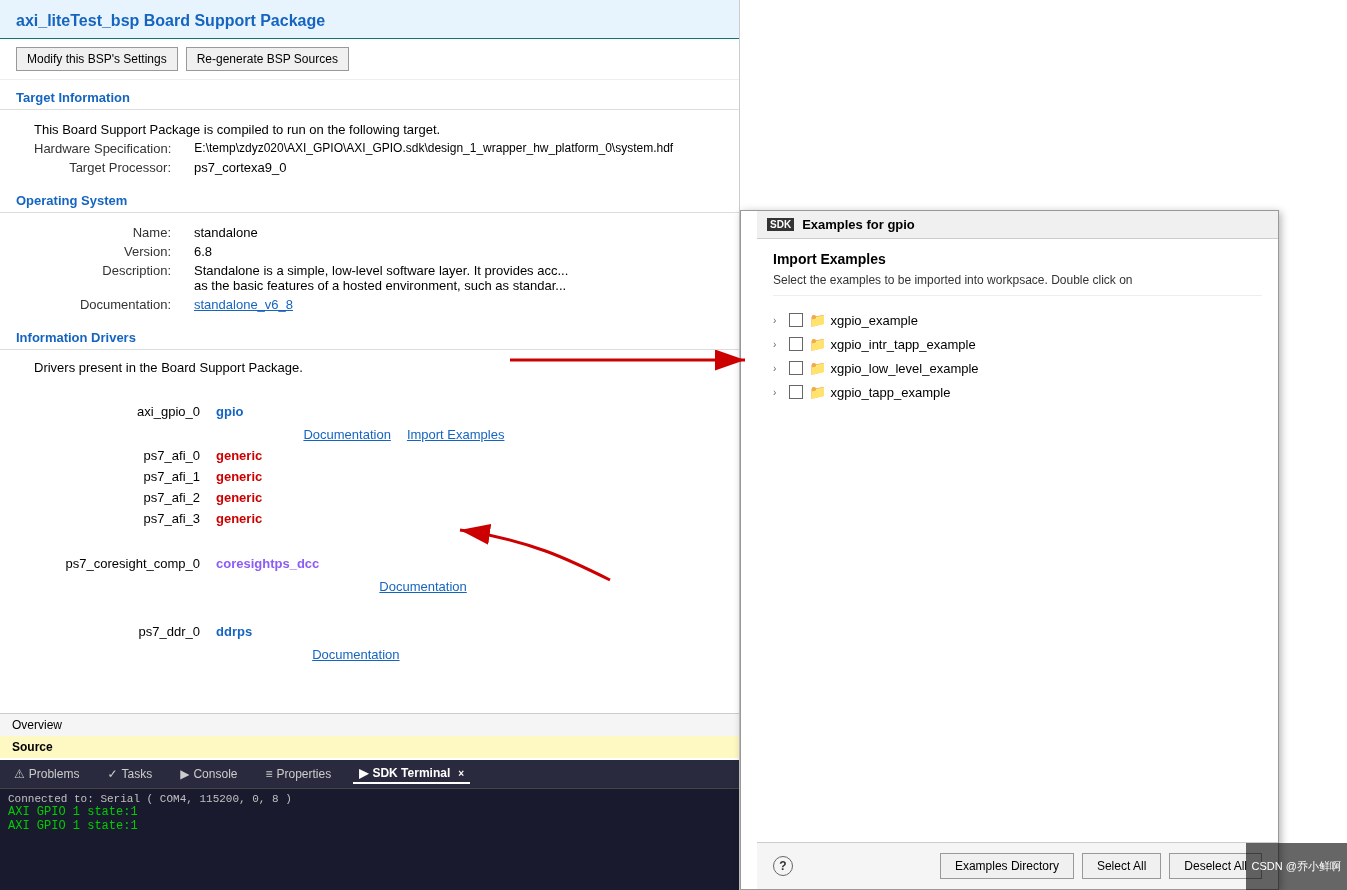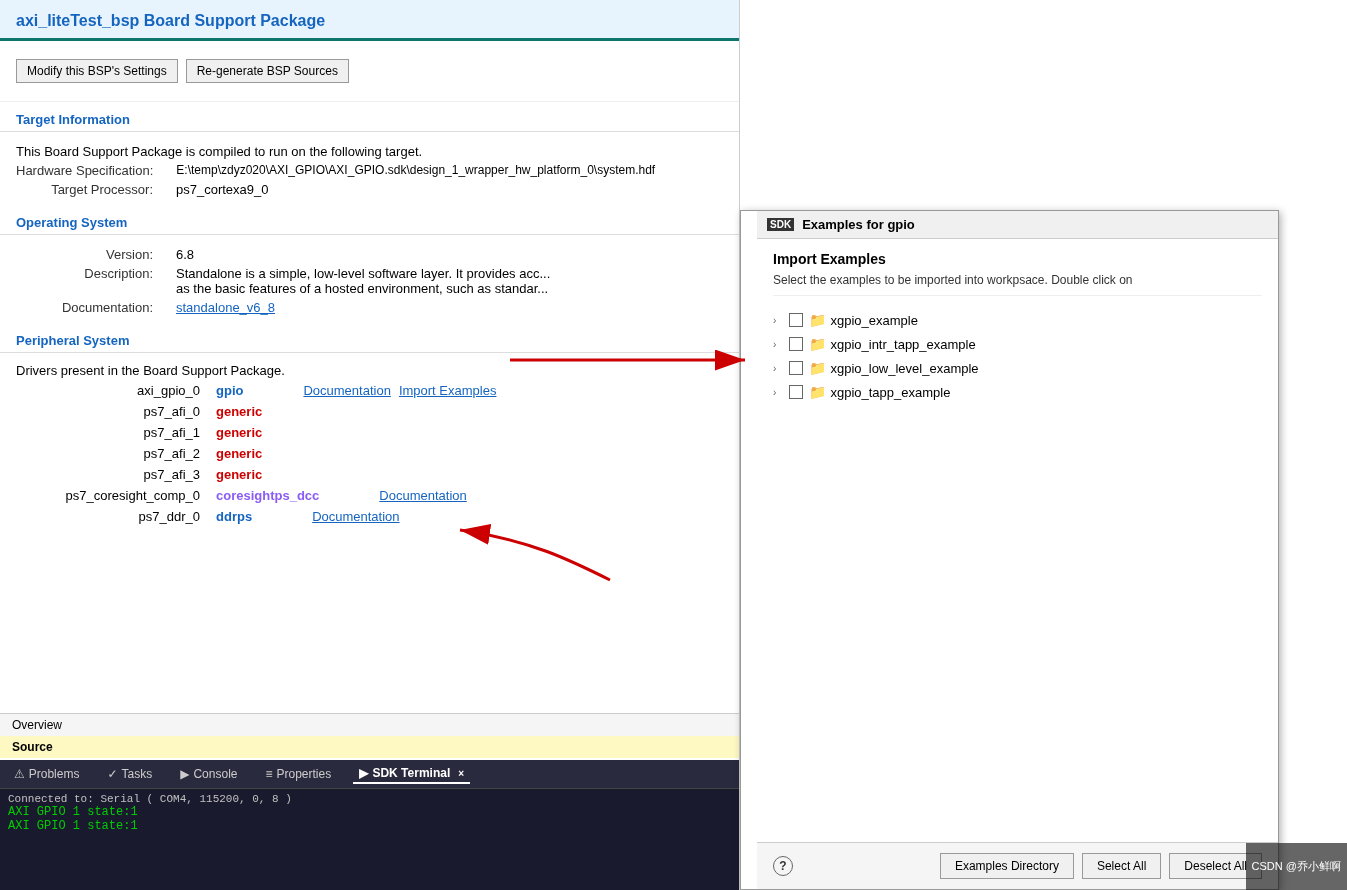--- a/index.html
+++ b/index.html
@@ -23,25 +23,25 @@
       border-right: 1px solid #ccc;
       overflow: hidden;
     }
 
     .page-title {
       padding: 12px 16px 8px 16px;
       font-size: 16px;
       font-weight: bold;
       color: #1565C0;
       background: #E8F4FD;
-      border-bottom: 3px solid #0f766e;
+      border-bottom: 1px solid #0f766e;
     }
 
     .toolbar {
-      padding: 18px 16px;
+      padding: 8px 16px;
       display: flex;
       gap: 8px;
       border-bottom: 1px solid #eee;
     }
 
     .toolbar button {
       padding: 4px 10px;
       border: 1px solid #999;
       background: #f0f0f0;
       cursor: pointer;
@@ -59,20 +59,21 @@
     }
 
     .info-block {
       padding: 6px 16px;
     }
 
     .info-row {
       display: flex;
       padding: 2px 0;
       font-size: 13px;
+      margin-left: 18px;
     }
 
     .info-label {
       min-width: 160px;
       color: #333;
       text-align: right;
       padding-right: 23px;
     }
 
     .info-value {
@@ -97,22 +98,23 @@
     }
 
     .driver-name {
       min-width: 200px;
       text-align: right;
       padding-right: 16px;
     }
 
     .driver-links {
       display: flex;
-      gap: 8px;
+      gap: 16px;
       margin-left: 60px;
+      margin-top: 47px;
     }
 
     .driver-links a {
       color: #1565C0;
       text-decoration: underline;
       cursor: pointer;
     }
 
     
     .bottom-tabs {
@@ -352,37 +354,41 @@
     </div>
     <div class="info-row">
       <span class="info-label">Target Processor:</span>
       <span class="info-value">ps7_cortexa9_0</span>
     </div>
   </div>
 
   <div class="section-title">Operating System</div>
   <div class="info-block">
     <div class="info-row">
+      <span class="info-label">Name:</span>
+      <span class="info-value">standalone</span>
+    </div>
+    <div class="info-row">
       <span class="info-label">Version:</span>
       <span class="info-value">6.8</span>
     </div>
     <div class="info-row" style="align-items:flex-start;">
       <span class="info-label">Description:</span>
       <span class="info-value" style="max-width:500px;">
         Standalone is a simple, low-level software layer. It provides acc...<br>
         as the basic features of a hosted environment, such as standar...
       </span>
     </div>
     <div class="info-row">
       <span class="info-label">Documentation:</span>
       <a class="link-blue">standalone_v6_8</a>
     </div>
   </div>
 
-  <div class="section-title">Peripheral System</div>
+  <div class="section-title">Information Drivers</div>
   <div class="driver-section">
     <div class="info-row">
       <span>Drivers present in the Board Support Package.</span>
     </div>
 
     <div id="driver-list">
         <div class="driver-row">
           <span class="driver-name">axi_gpio_0 </span>
           <span style="font-weight: bold; color: rgb(21, 101, 192);">gpio</span>
           <span class="driver-links">

